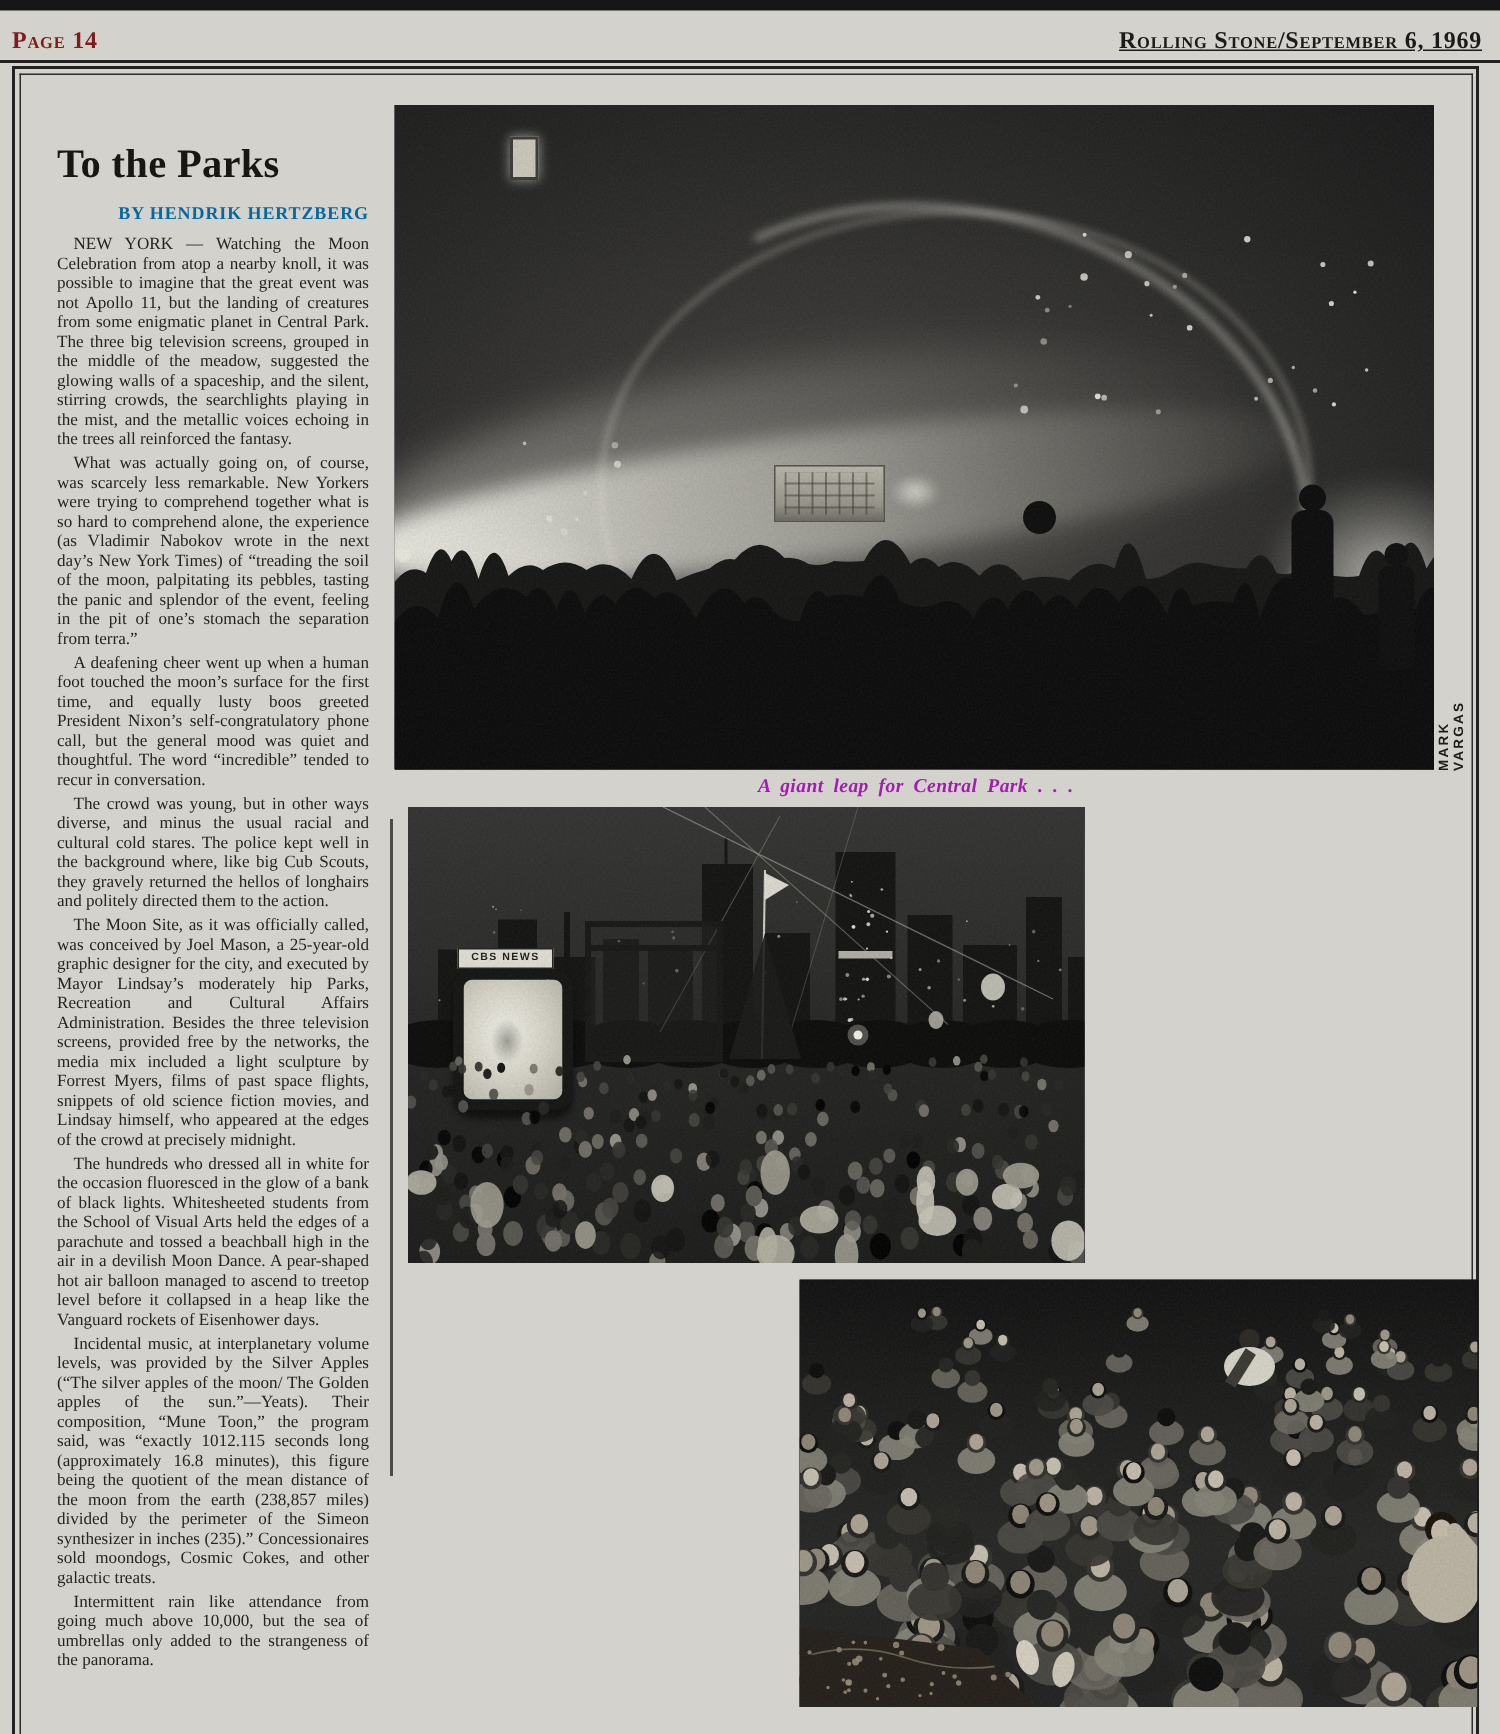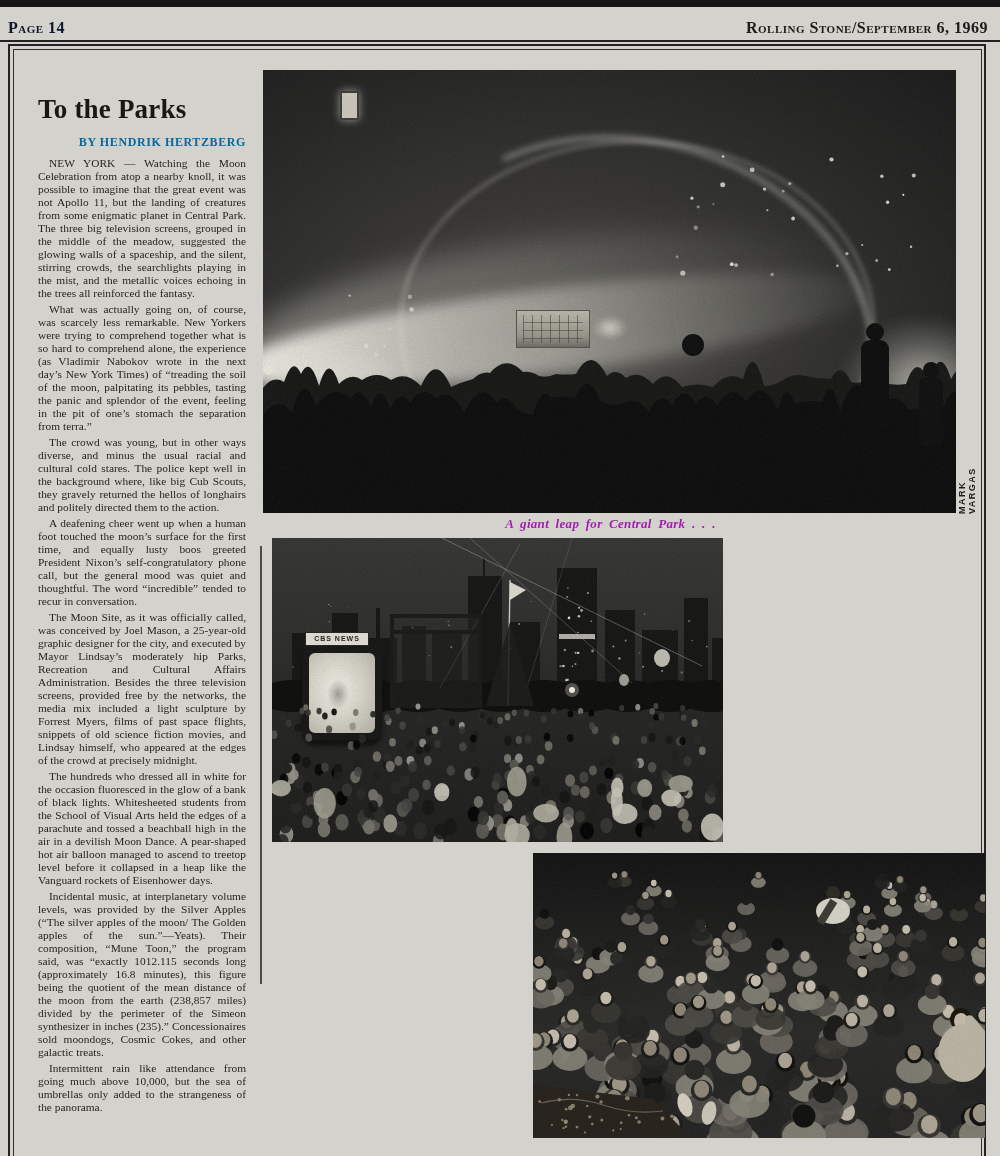--- a/index.html
+++ b/index.html
@@ -5,22 +5,22 @@
   html,body{margin:0;padding:0;}
   body{
     width:1000px;height:1156px;position:relative;overflow:hidden;
     background:#d4d2cd;
     font-family:"Liberation Serif", serif;
     -webkit-font-smoothing:antialiased;
   }
   .abs{position:absolute;}
   
   .topbar{left:0;top:0;width:1000px;height:7px;background:#161616;}
-  .pagelabel{left:8px;top:19px;font:bold 16px "Liberation Serif",serif;font-variant:small-caps;color:#0f172a;letter-spacing:.5px;}
-  .masthead{right:12px;top:19px;font:bold 16px "Liberation Serif",serif;font-variant:small-caps;color:#1c1b19;letter-spacing:.5px;}
+  .pagelabel{left:8px;top:19px;font:bold 16px "Liberation Serif",serif;font-variant:small-caps;color:#7f1d1d;letter-spacing:.5px;}
+  .masthead{right:12px;top:19px;font:bold 16px "Liberation Serif",serif;font-variant:small-caps;color:#1c1b19;letter-spacing:.5px;text-decoration:underline;}
   .hrule{left:0;top:40px;width:1000px;height:2px;background:#22211f;}
   .box-outer{left:8px;top:44px;width:978px;height:1112px;border:2px solid #232220;border-bottom:none;box-sizing:border-box;}
   .box-inner{left:13px;top:49px;width:969px;height:1107px;border:1px solid #2e2d2b;border-bottom:none;box-sizing:border-box;}
   
   .article{left:38px;top:60px;width:208px;color:#26231e;}
   .article h1{
     margin:0 0 9px 0;font:bold 27px/33px "Liberation Serif",serif;color:#191713;letter-spacing:.2px;
   }
   .byline{text-align:right;font:bold 12px "Liberation Serif",serif;color:#0369a1;letter-spacing:.6px;margin:0 0 7px 0;}
   .bodytext p{
@@ -84,22 +84,22 @@
 <div class="abs box-outer"></div>
 <div class="abs box-inner"></div>
 
 <div class="abs article">
   <h1><br>
   <span>To the Parks</span></h1>
   <div class="byline">BY HENDRIK HERTZBERG</div>
   <div class="bodytext">
       <p>NEW YORK — Watching the Moon Celebration from atop a nearby knoll, it was possible to imagine that the great event was not Apollo 11, but the landing of creatures from some enigmatic planet in Central Park. The three big television screens, grouped in the middle of the meadow, suggested the glowing walls of a spaceship, and the silent, stirring crowds, the searchlights playing in the mist, and the metallic voices echoing in the trees all reinforced the fantasy.</p>
       <p>What was actually going on, of course, was scarcely less remarkable. New Yorkers were trying to comprehend together what is so hard to comprehend alone, the experience (as Vladimir Nabokov wrote in the next day’s New York Times) of “treading the soil of the moon, palpitating its pebbles, tasting the panic and splendor of the event, feeling in the pit of one’s stomach the separation from terra.”</p>
+      <p>A deafening cheer went up when a human foot touched the moon’s surface for the first time, and equally lusty boos greeted President Nixon’s self-congratulatory phone call, but the general mood was quiet and thoughtful. The word “incredible” tended to recur in conversation.</p>
       <p>The crowd was young, but in other ways diverse, and minus the usual racial and cultural cold stares. The police kept well in the background where, like big Cub Scouts, they gravely returned the hellos of longhairs and politely directed them to the action.</p>
-      <p>A deafening cheer went up when a human foot touched the moon’s surface for the first time, and equally lusty boos greeted President Nixon’s self-congratulatory phone call, but the general mood was quiet and thoughtful. The word “incredible” tended to recur in conversation.</p>
       <p>The Moon Site, as it was officially called, was conceived by Joel Mason, a 25-year-old graphic designer for the city, and executed by Mayor Lindsay’s moderately hip Parks, Recreation and Cultural Affairs Administration. Besides the three television screens, provided free by the networks, the media mix included a light sculpture by Forrest Myers, films of past space flights, snippets of old science fiction movies, and Lindsay himself, who appeared at the edges of the crowd at precisely midnight.</p>
       <p>The hundreds who dressed all in white for the occasion fluoresced in the glow of a bank of black lights. Whitesheeted students from the School of Visual Arts held the edges of a parachute and tossed a beachball high in the air in a devilish Moon Dance. A pear-shaped hot air balloon managed to ascend to treetop level before it collapsed in a heap like the Vanguard rockets of Eisenhower days.</p>
       <p>Incidental music, at interplanetary volume levels, was provided by the Silver Apples (“The silver apples of the moon/ The Golden apples of the sun.”—Yeats). Their composition, “Mune Toon,” the program said, was “exactly 1012.115 seconds long (approximately 16.8 minutes), this figure being the quotient of the mean distance of the moon from the earth (238,857 miles) divided by the perimeter of the Simeon synthesizer in inches (235).” Concessionaires sold moondogs, Cosmic Cokes, and other galactic treats.</p>
       <p>Intermittent rain like attendance from going much above 10,000, but the sea of umbrellas only added to the strangeness of the panorama.</p>
     </div>
 </div>
 
 <div class="abs photo photo-top" id="photoTop">
   <div class="layer tp-base"></div>
   <div class="layer tp-window"></div>

